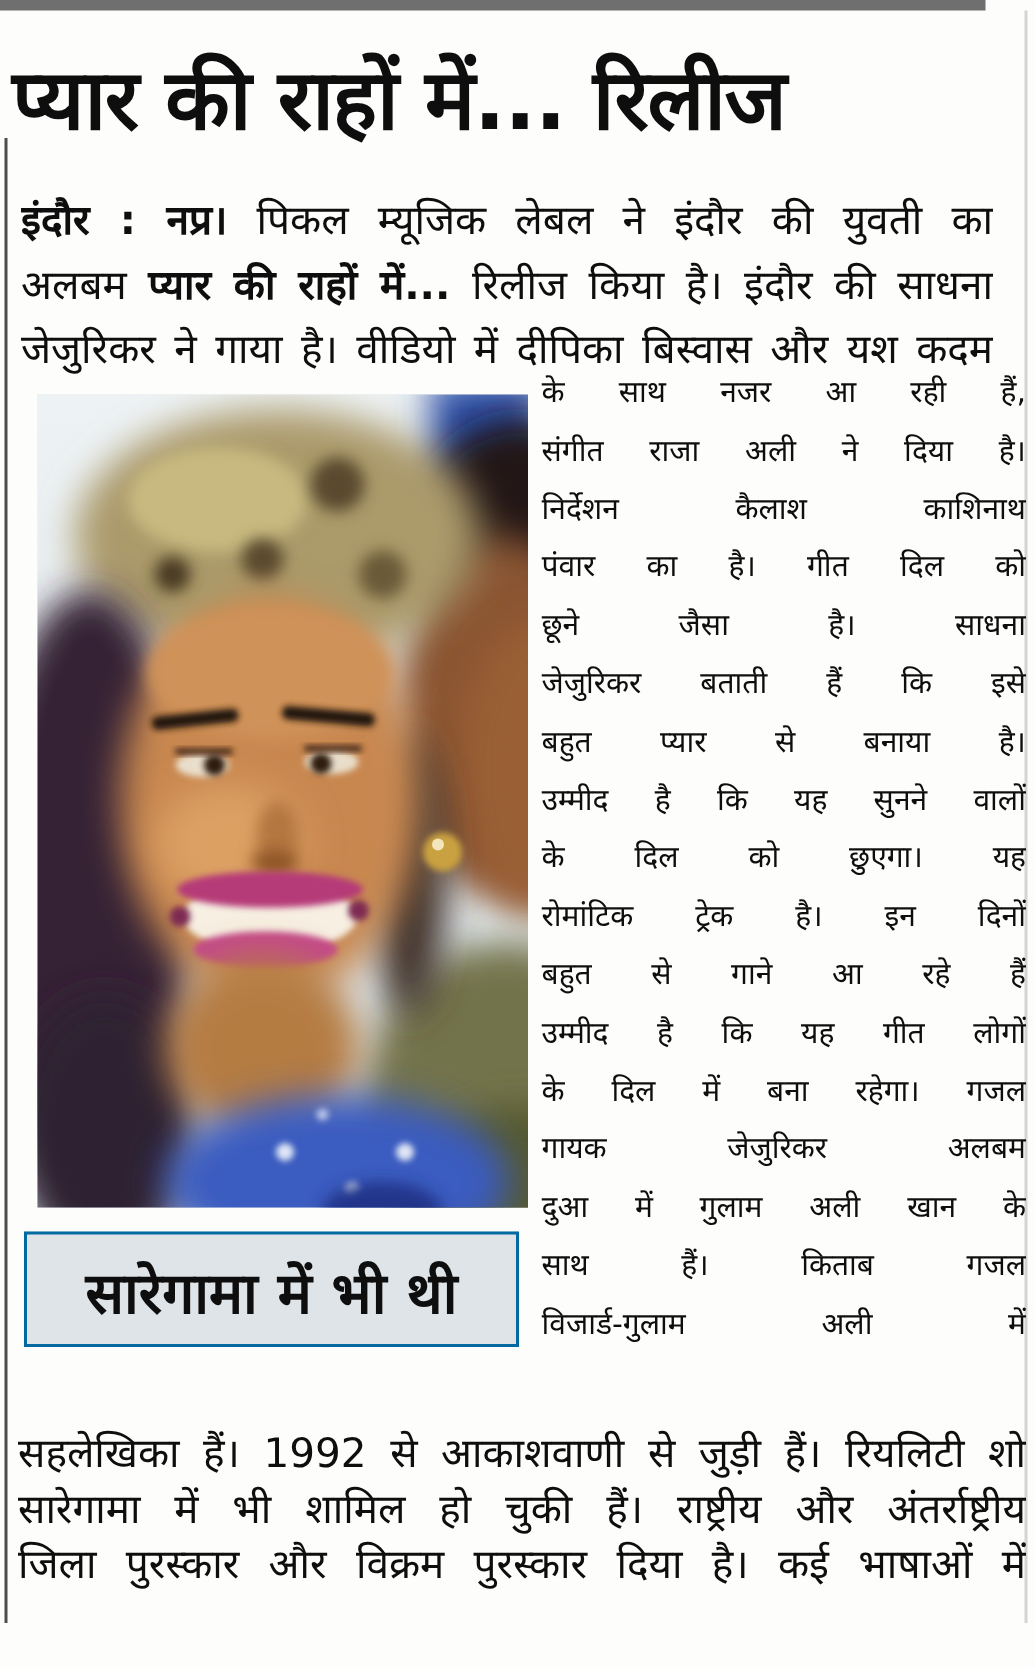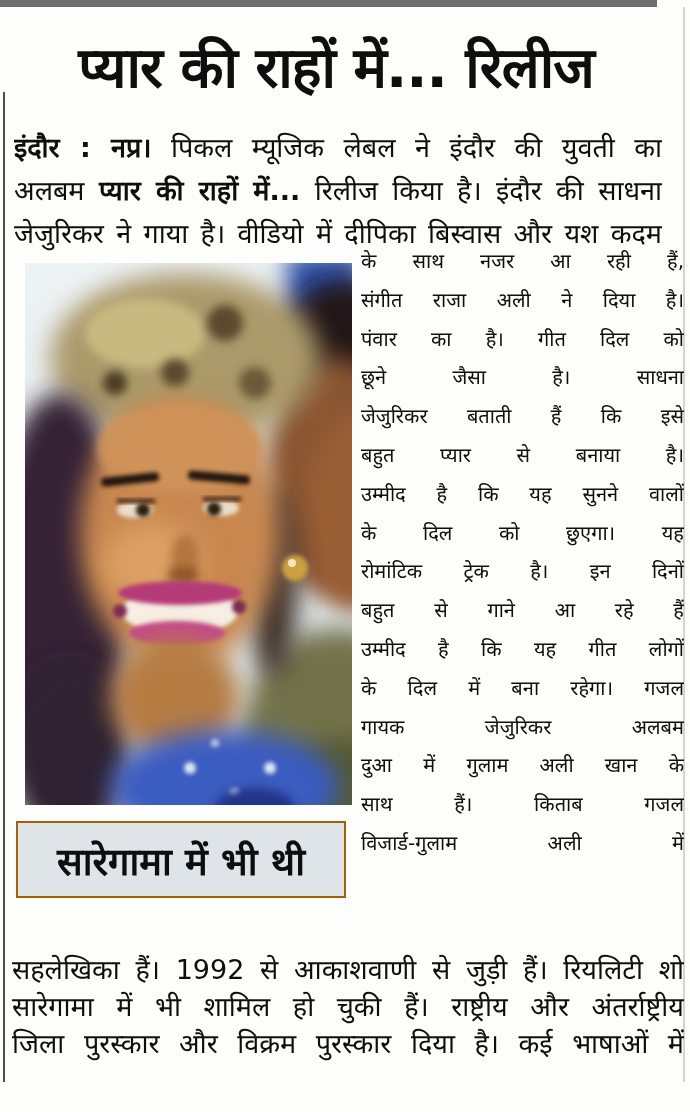--- a/index.html
+++ b/index.html
@@ -8,37 +8,37 @@
     background:#fdfdfb;color:#0e0e0e;
     font-family:"DejaVu Sans","Liberation Sans",sans-serif;
   }
   .topbar{position:absolute;left:0;top:0;width:657px;height:7px;background:#6f6f6f;}
   .rule-left{position:absolute;left:3px;top:92px;width:2px;height:990px;background:#4d4d4d;}
   .rule-right{position:absolute;left:683px;top:7px;width:2px;height:1075px;background:#d4d4d4;}
 
   .headline{
     position:absolute;left:8px;top:16px;width:656px;height:104px;
     font-size:56px;font-weight:700;line-height:104px;
-    text-align:center;letter-spacing:-1px;white-space:nowrap;
+    text-align:left;letter-spacing:-1px;white-space:nowrap;
   }
 
   .ln{text-align:justify;text-align-last:justify;overflow:hidden;}
   .intro{position:absolute;left:14px;top:126px;width:648px;font-size:27px;}
   .intro .ln{height:43px;line-height:43px;}
   .bold{font-weight:700;}
 
   .photo{position:absolute;left:25px;top:263px;width:327px;height:542px;background:#dfe7ec;}
   .photo svg{display:block;width:100%;height:100%;}
 
   .col-right{position:absolute;left:361px;top:242px;width:323px;font-size:20px;}
   .col-right .ln{height:38.8px;line-height:38.8px;}
 
   .subhead{
     position:absolute;left:16px;top:821px;width:330px;height:77px;
-    background:#dee4e7;border:2px solid #a16207;box-sizing:border-box;
+    background:#dee4e7;border:2px solid #0369a1;box-sizing:border-box;
     display:flex;align-items:center;justify-content:center;
     font-size:38px;font-weight:700;white-space:nowrap;
   }
 
   .bottom{position:absolute;left:12px;top:951px;width:672px;font-size:27px;}
   .bottom .ln{height:37px;line-height:37px;}
   .bottom .ln.last{text-align-last:left;}
 </style>
 </head>
 <body>
@@ -131,20 +131,21 @@
         <circle cx="245" cy="505" r="6" fill="#dfe6f5" filter="url(#b2)"></circle>
         <circle cx="190" cy="480" r="4" fill="#b9c6ea" filter="url(#b2)"></circle>
         <ellipse cx="230" cy="545" rx="40" ry="20" fill="#22358a" filter="url(#b5)"></ellipse>
       </g>
     </svg>
   </div>
 
   <div class="col-right">
     <div class="ln">के साथ नजर आ रही हैं,</div>
     <div class="ln">संगीत राजा अली ने दिया है।</div>
+    <div class="ln">निर्देशन कैलाश काशिनाथ</div>
     <div class="ln">पंवार का है। गीत दिल को</div>
     <div class="ln">छूने जैसा है। साधना</div>
     <div class="ln">जेजुरिकर बताती हैं कि इसे</div>
     <div class="ln">बहुत प्यार से बनाया है।</div>
     <div class="ln">उम्मीद है कि यह सुनने वालों</div>
     <div class="ln">के दिल को छुएगा। यह</div>
     <div class="ln">रोमांटिक ट्रेक है। इन दिनों</div>
     <div class="ln">बहुत से गाने आ रहे हैं</div>
     <div class="ln">उम्मीद है कि यह गीत लोगों</div>
     <div class="ln">के दिल में बना रहेगा। गजल</div>

